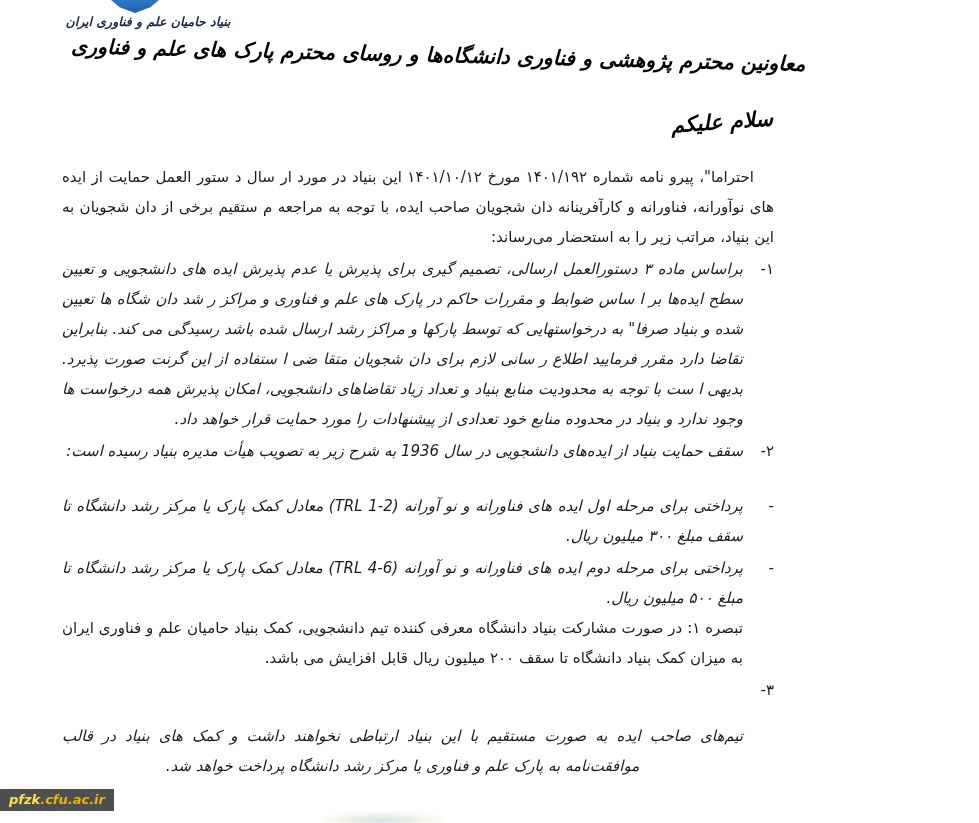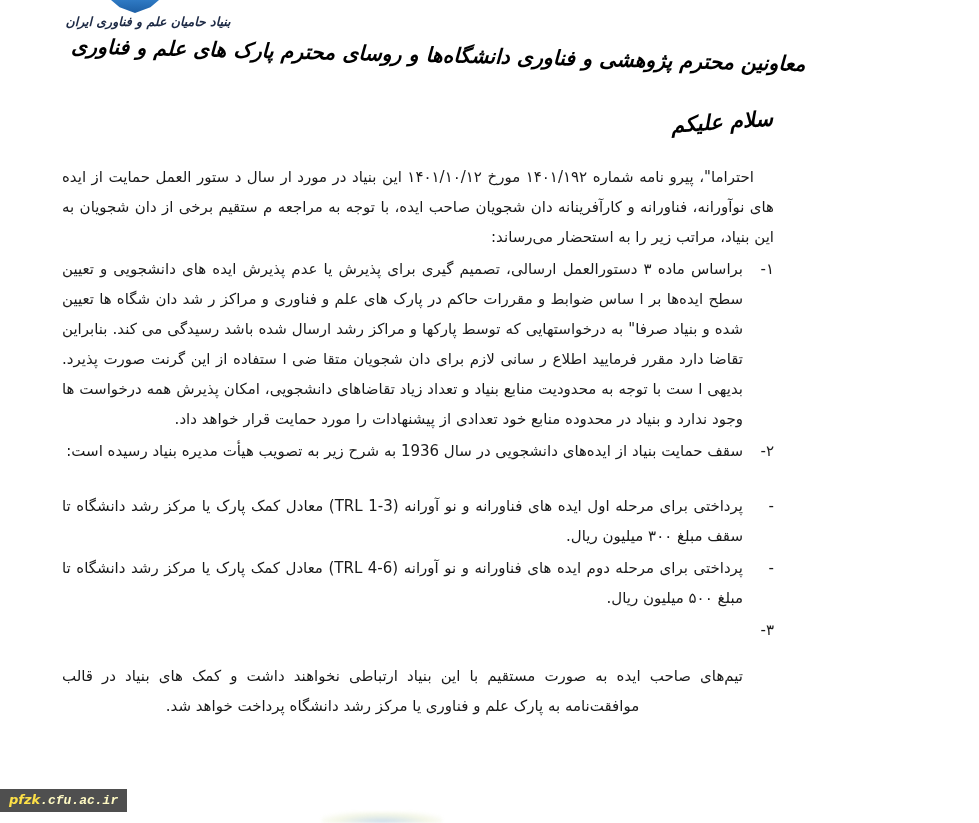--- a/index.html
+++ b/index.html
@@ -47,36 +47,36 @@
   
   .content{
     position:absolute;top:162px;left:62px;right:59px;
     font-size:15px;line-height:30px;
     text-align:justify;
   }
   .content p{margin:0;}
   .intro{text-indent:20px;text-align-last:right;}
   .li{display:flex;gap:9px;margin-top:2px;}
   .li .marker{flex:0 0 22px;text-align:right;}
-  .li .li-text{flex:1;text-align:justify;text-align-last:right;margin:0;}
+  .li .li-text{flex:1;text-align:justify;text-align-last:right;margin:0;font-style:italic;}
   .li .center-last{text-align-last:center;margin-top:46px;}
   .tiers{margin-top:25px;}
   .note{padding-right:31px;text-align:justify;text-align-last:right;margin:0;}
   
   .watermark{
     position:absolute;left:0;top:789px;
     background:#4f4f4f;
     padding:3px 9px 4px 9px;
     font-family:"DejaVu Sans",sans-serif;
     font-style:italic;font-weight:bold;
     font-size:13px;line-height:15px;
     direction:ltr;white-space:nowrap;
   }
   .watermark .wm-prefix{color:#fde047;}
-  .watermark .wm-suffix{color:#fef9c3;font-family:Liberation Mono, monospace;}
+  .watermark .wm-suffix{color:#eab308;}
   
   .stamp-smudge{
     position:absolute;left:322px;top:812px;width:120px;height:11px;
     background:radial-gradient(ellipse at 50% 100%,rgba(110,160,205,.38) 0%,rgba(190,205,120,.18) 55%,rgba(255,255,255,0) 85%);
     filter:blur(1.5px);
   }
 </style>
 </head>
 <body>
 
@@ -98,28 +98,29 @@
       <p class="li-text">براساس ماده ۳ دستورالعمل ارسالی، تصمیم گیری برای پذیرش یا عدم پذیرش ایده های دانشجویی و تعیین سطح ایده‌ها بر ا ساس  ضوابط و مقررات حاکم در پارک های علم و فناوری و مراکز ر شد دان شگاه ها تعیین  شده و بنیاد صرفا" به درخواستهایی که توسط پارکها و مراکز رشد ارسال شده باشد رسیدگی می کند. بنابراین تقاضا دارد مقرر فرمایید اطلاع ر سانی لازم برای دان شجویان متقا ضی ا ستفاده از این گرنت  صورت پذیرد. بدیهی ا ست با توجه به محدودیت منابع بنیاد و تعداد زیاد تقاضاهای دانشجویی، امکان پذیرش همه درخواست ها وجود ندارد و بنیاد در محدوده منابع خود تعدادی از پیشنهادات را مورد حمایت قرار خواهد داد.</p>
     </div>
 
     <div class="li">
       <span class="marker">۲-</span>
       <p class="li-text">سقف حمایت بنیاد از ایده‌های دانشجویی در سال 1936 به شرح زیر به تصویب هیأت مدیره بنیاد رسیده است:</p>
     </div>
 
     <div class="li tiers">
       <span class="marker">-</span>
-      <p class="li-text">پرداختی برای مرحله اول ایده های فناورانه و نو آورانه (TRL 1-3) معادل کمک پارک یا مرکز رشد دانشگاه تا سقف مبلغ ۳۰۰ میلیون ریال.</p>
+      <p class="li-text">پرداختی برای مرحله اول ایده های فناورانه و نو آورانه (TRL 1-2) معادل کمک پارک یا مرکز رشد دانشگاه تا سقف مبلغ ۳۰۰ میلیون ریال.</p>
     </div>
 
     <div class="li">
       <span class="marker">-</span>
       <p class="li-text">پرداختی برای مرحله دوم ایده های فناورانه و نو آورانه (TRL 4-6) معادل کمک پارک یا مرکز رشد دانشگاه تا مبلغ ۵۰۰ میلیون ریال.</p>
     </div>
 
+    <p class="note">تبصره ۱: در صورت مشارکت بنیاد دانشگاه معرفی کننده تیم دانشجویی، کمک بنیاد حامیان علم و فناوری ایران به میزان کمک بنیاد دانشگاه تا سقف ۲۰۰ میلیون ریال قابل افزایش می باشد.</p>
 
     <div class="li">
       <span class="marker">۳-</span>
       <p class="li-text center-last">تیم‌های صاحب ایده به صورت مستقیم با این بنیاد ارتباطی نخواهند داشت و کمک های بنیاد در قالب موافقت‌نامه به پارک علم و فناوری یا مرکز رشد دانشگاه پرداخت خواهد شد.</p>
     </div>
 
   </div>
 
   <div class="watermark"><span class="wm-prefix">pfzk</span><span class="wm-suffix">.cfu.ac.ir</span></div>
 

